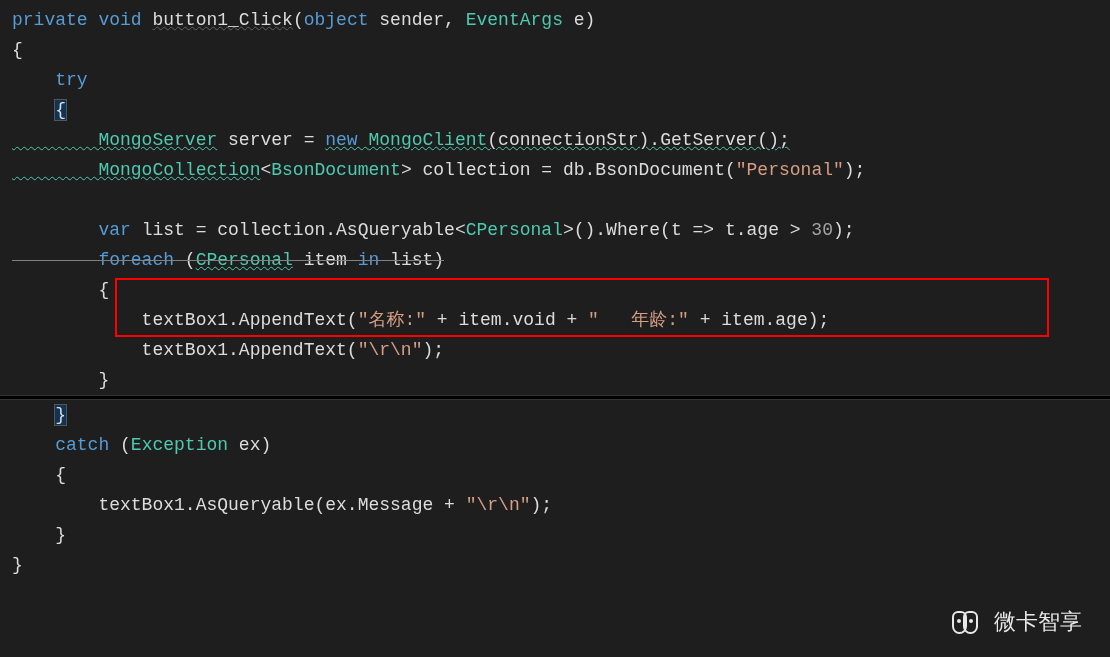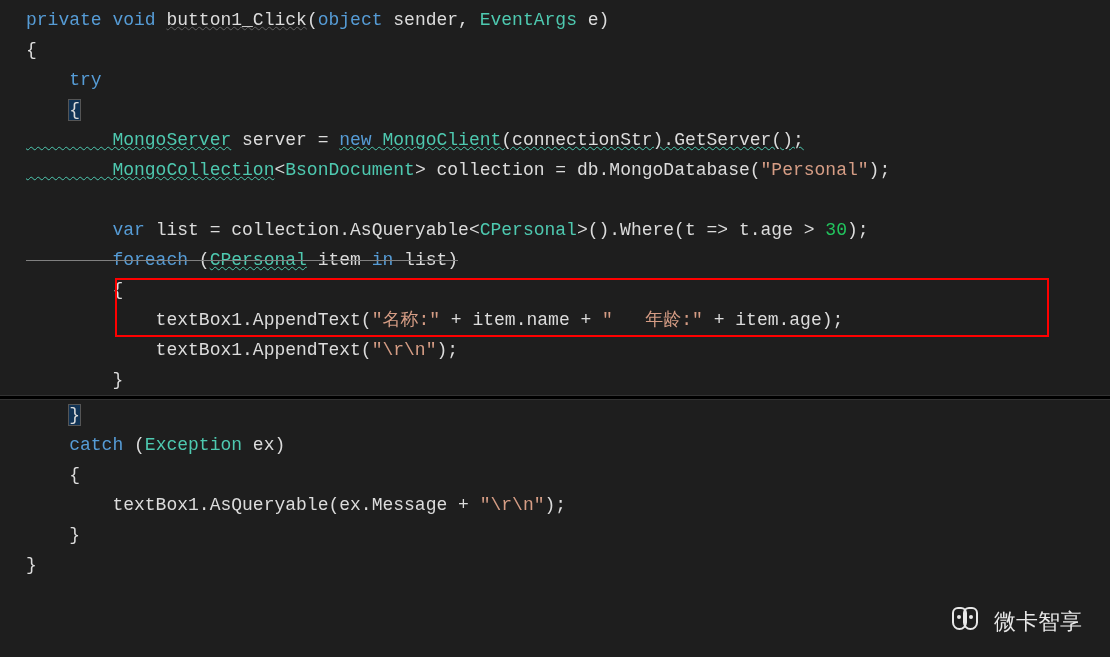--- a/index.html
+++ b/index.html
@@ -13,29 +13,29 @@
     height: 657px;
     overflow: hidden;
     position: relative;
   }
   .code-area {
     padding: 5px 0 0 0;
     line-height: 30px;
   }
   .line {
     white-space: pre;
-    padding-left: 26px;
+    padding-left: 12px;
     position: relative;
   }
   .kw { color: #569cd6; }
   .type { color: #4ec9b0; }
   .str { color: #d69d85; }
   .comment { color: #57a64a; }
   .ident { color: #dcdcdc; }
-  .num { color: #22c55e; }
+  .num { color: #a3a3a3; }
   .punct { color: #dcdcdc; }
   .sel-brace {
     background: #113355;
     outline: 1px solid #555;
   }
   .wavy {
     text-decoration: underline wavy #4ec9b0;
     text-decoration-thickness: 1px;
   }
   .wavy-gray {
@@ -69,20 +69,21 @@
     margin: 0;
   }
   .watermark {
     position: absolute;
     right: 28px;
     bottom: 20px;
     color: #e8e8e8;
     font-family: "Microsoft YaHei", sans-serif;
     font-size: 22px;
     display: flex;
+    align-items: center;
     gap: 16px;
   }
   .watermark-icon {
     width: 26px;
     height: 22px;
     position: relative;
   }
   .watermark-icon::before,
   .watermark-icon::after {
     content: "";
@@ -114,32 +115,32 @@
 
 <div class="line"><span class="punct">{</span></div>
 
 <div class="line"><span class="kw">    try</span></div>
 
 <div class="line">    <span class="punct sel-brace">{</span></div>
 
 <div class="line"><span class="type wavy">        MongoServer</span><span class="ident"> server = </span><span class="kw wavy">new </span><span class="type wavy">MongoClient</span><span class="ident wavy">(connectionStr).GetServer();</span></div>
 
 
-<div class="line"><span class="type wavy">        MongoCollection</span><span class="punct">&lt;</span><span class="type">BsonDocument</span><span class="punct">&gt;</span><span class="ident"> collection = db.MongoDatabase(</span><span class="str">"Personal"</span><span class="punct">);</span></div>
+<div class="line"><span class="type wavy">        MongoCollection</span><span class="punct">&lt;</span><span class="type">BsonDocument</span><span class="punct">&gt;</span><span class="ident"> collection = db.BsonDocument(</span><span class="str">"Personal"</span><span class="punct">);</span></div>
 
 <div class="line"> </div>
 
 
 <div class="line"><span class="kw">        var</span><span class="ident"> list = collection.AsQueryable&lt;</span><span class="type">CPersonal</span><span class="ident">&gt;().Where(t =&gt; t.age &gt; </span><span class="num">30</span><span class="punct">);</span></div>
 
 <div class="line"><span class="kw strike">        foreach </span><span class="punct strike">(</span><span class="type wavy strike">CPersonal</span><span class="ident strike"> item </span><span class="kw strike">in</span><span class="ident strike"> list)</span></div>
 
 <div class="line"><span class="punct">        {</span></div>
 
-<div class="line"><span class="ident">            textBox1.AppendText(</span><span class="str">"名称:"</span><span class="ident"> + item.name + </span><span class="str">"   年龄:"</span><span class="ident"> + item.age);</span></div>
+<div class="line"><span class="ident">            textBox1.AppendText(</span><span class="str">"名称:"</span><span class="ident"> + item.void + </span><span class="str">"   年龄:"</span><span class="ident"> + item.age);</span></div>
 
 <div class="line"><span class="ident">            textBox1.AppendText(</span><span class="str">"\r\n"</span><span class="punct">);</span></div>
 
 <div class="line"><span class="punct">        }</span></div>
 
 <div class="separator"></div>
 
 <div class="line">    <span class="punct sel-brace">}</span></div>
 
 <div class="line"><span class="kw">    catch </span><span class="punct">(</span><span class="type">Exception</span><span class="ident"> ex)</span></div>

